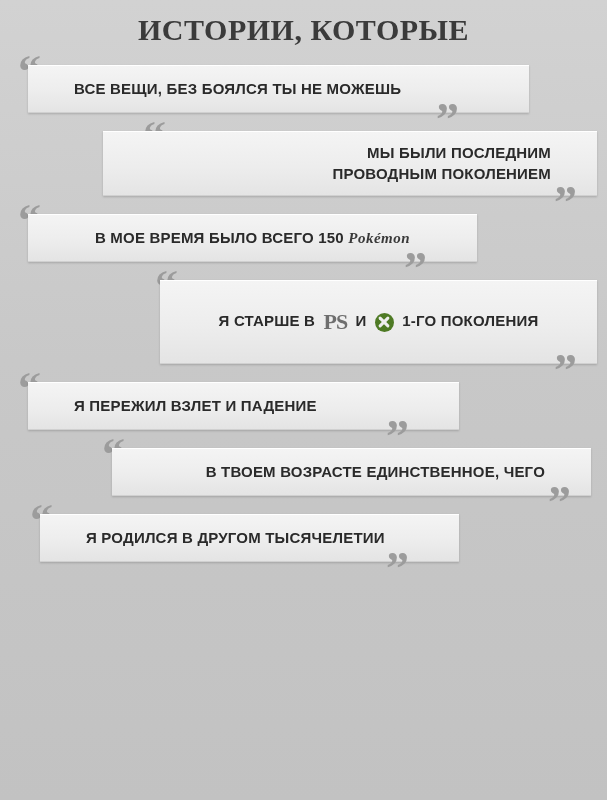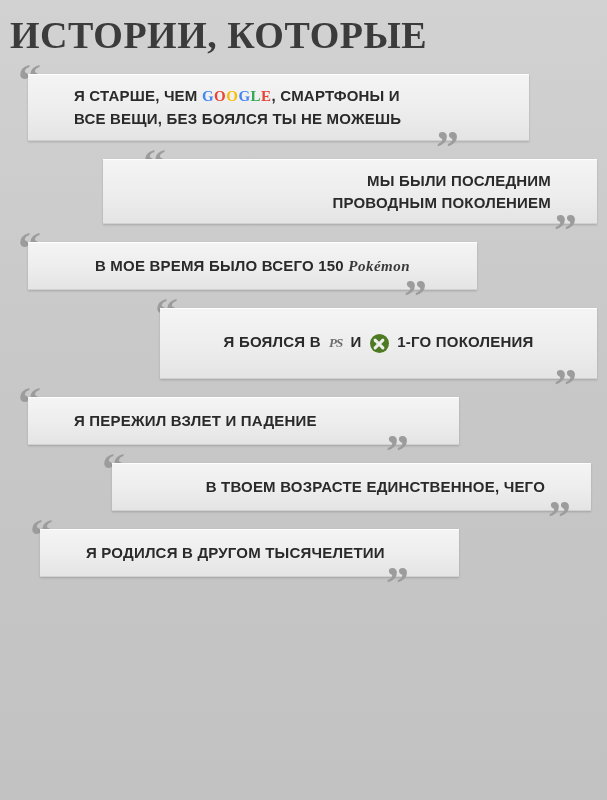--- a/index.html
+++ b/index.html
@@ -10,26 +10,26 @@
     width: 607px;
     height: 800px;
     background: linear-gradient(180deg, #d2d2d2 0%, #c8c8c8 45%, #c2c2c2 100%);
     font-family: "Liberation Sans", sans-serif;
     overflow: hidden;
     position: relative;
   }
 
   
   .title {
-    text-align: left;
+    text-align: center;
     padding: 12px 10px 6px 10px;
     color: #3b3b3b;
     font-family: "Liberation Serif", serif;
     font-weight: bold;
-    font-size: 38px;
+    font-size: 30px;
     line-height: 1.22;
     letter-spacing: 0.5px;
   }
   .title .line {
     display: block;
     white-space: nowrap;
   }
 
   
   .cards {
@@ -100,23 +100,22 @@
     color: #3a3a3a;
     font-size: 15px;
     letter-spacing: 0.5px;
   }
 
   .ps-logo {
     display: inline-block;
     vertical-align: middle;
     color: #6e6e6e;
     font-family: "Liberation Serif", serif;
-    font-style: italic;
-    font-weight: bold;
-    font-size: 13px;
+    font-weight: bold;
+    font-size: 22px;
     letter-spacing: -1px;
     margin: 15px 4px;
   }
   .xbox-logo {
     display: inline-block;
     vertical-align: middle;
     width: 19px;
     height: 19px;
     border-radius: 50%;
     background: #4e7a24;
@@ -167,21 +166,20 @@
 
 <div class="title">
   <span class="line">ИСТОРИИ, КОТОРЫЕ</span>
 </div>
 
 <div class="cards" id="cards-root">
     <div class="card-wrap" style="margin-left: 28px; margin-right: 78px;">
       <span class="qmark open" style="left: -10px;">“</span>
       <div class="card align-left">
         <div class="card-text">
-          <span class="ln"><span>Я СТАРШЕ, ЧЕМ </span><span class="google"><span style="color: rgb(66, 133, 244);">G</span><span style="color: rgb(234, 67, 53);">O</span><span style="color: rgb(251, 188, 5);">O</span><span style="color: rgb(66, 133, 244);">G</span><span style="color: rgb(52, 168, 83);">L</span><span style="color: rgb(234, 67, 53);">E</span></span><span>, СМАРТФОНЫ И</span></span>
           <span class="ln"><span>ВСЕ ВЕЩИ, БЕЗ БОЯЛСЯ ТЫ НЕ МОЖЕШЬ</span></span>
         </div>
       </div>
       <span class="qmark close" style="right: 70px;">”</span>
     </div>
     <div class="card-wrap" style="margin-left: 103px; margin-right: 10px;">
       <span class="qmark open" style="left: 40px;">“</span>
       <div class="card align-right">
         <div class="card-text">
           <span class="ln"><span>МЫ БЫЛИ ПОСЛЕДНИМ</span></span>
@@ -196,21 +194,21 @@
         <div class="card-text">
           <span class="ln"><span>В МОЕ ВРЕМЯ БЫЛО ВСЕГО 150 </span><span class="pokemon">Pokémon</span></span>
         </div>
       </div>
       <span class="qmark close" style="right: 50px;">”</span>
     </div>
     <div class="card-wrap" style="margin-left: 160px; margin-right: 10px;">
       <span class="qmark open" style="left: -5px;">“</span>
       <div class="card align-center">
         <div class="card-text">
-          <span class="ln"><span>Я БОЯЛСЯ В </span><span class="ps-logo">PS</span><span>  И  </span><span class="xbox-logo"></span><span> 1-ГО ПОКОЛЕНИЯ</span></span>
+          <span class="ln"><span>Я СТАРШЕ В </span><span class="ps-logo">PS</span><span>  И  </span><span class="xbox-logo"></span><span> 1-ГО ПОКОЛЕНИЯ</span></span>
         </div>
       </div>
       <span class="qmark close" style="right: 20px;">”</span>
     </div>
     <div class="card-wrap" style="margin-left: 28px; margin-right: 148px;">
       <span class="qmark open" style="left: -10px;">“</span>
       <div class="card align-left">
         <div class="card-text">
           <span class="ln"><span>Я ПЕРЕЖИЛ ВЗЛЕТ И ПАДЕНИЕ</span></span>
         </div>

